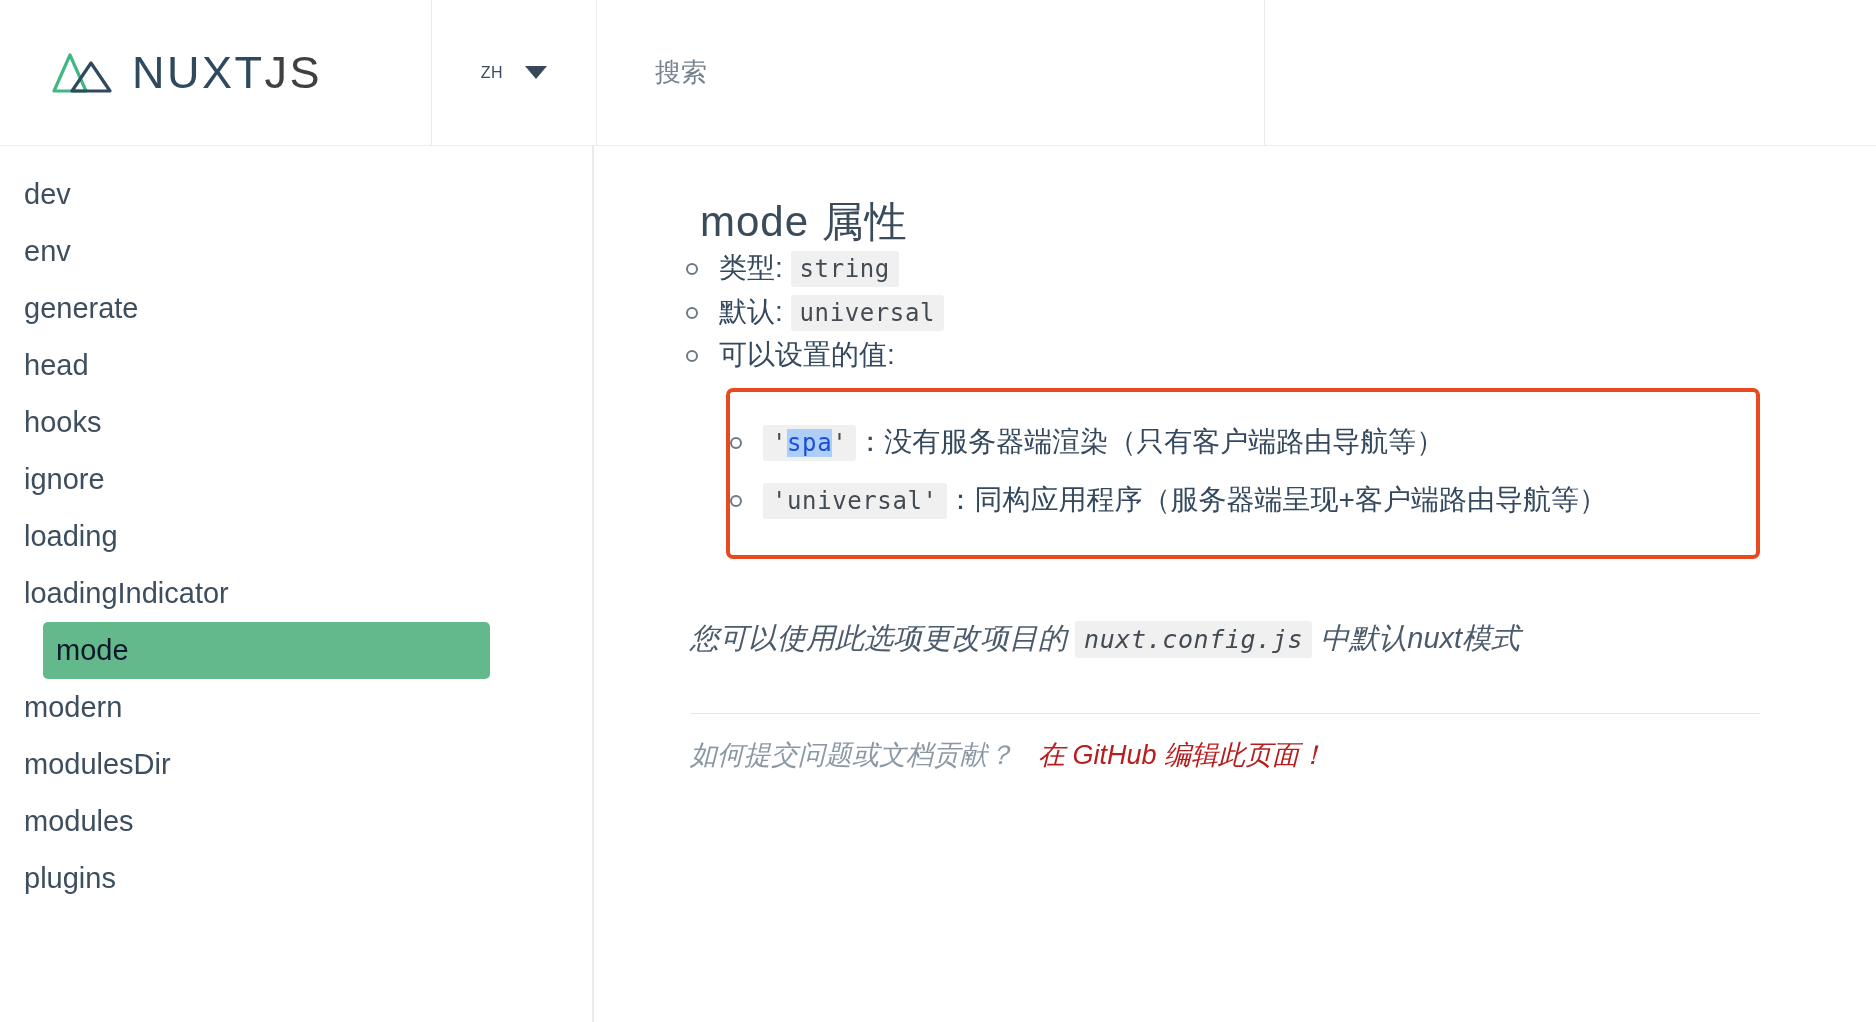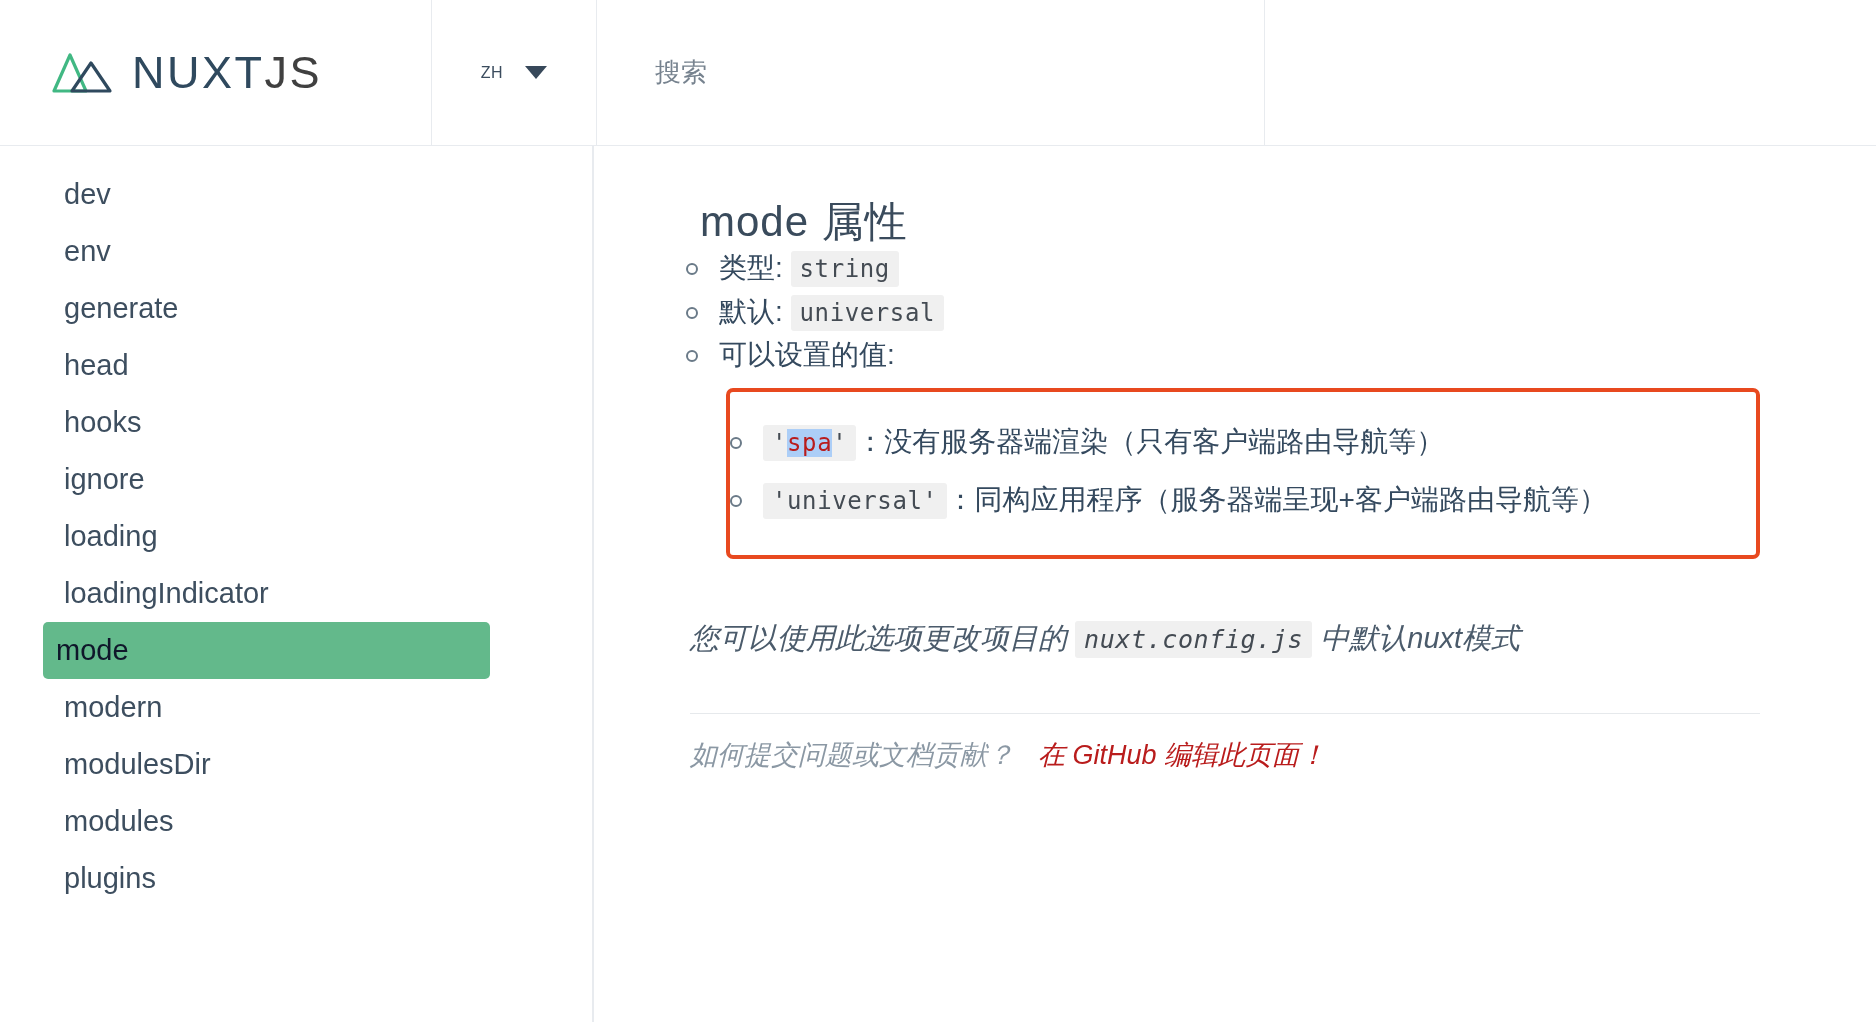--- a/index.html
+++ b/index.html
@@ -67,21 +67,21 @@
   .sidebar {
     position: absolute; top: 146px; left: 0;
     width: 594px; height: 876px;
     background: #fff;
     border-right: 2px solid #e8ebef;
     padding-top: 20px;
     overflow: hidden;
   }
   .nav-item {
     display: block;
-    margin: 0 0 0 64px;
+    margin: 0 0 0 24px;
     height: 57px; line-height: 57px;
     font-size: 29px;
     color: #3d4e5f;
     text-decoration: none;
     cursor: pointer;
     white-space: nowrap;
   }
   .nav-item.active {
     background: #63b98b;
     color: #0f172a;
@@ -125,21 +125,21 @@
 
   code.inline {
     font-family: "DejaVu Sans Mono", "Liberation Mono", monospace;
     background: #f0f0f0;
     color: #444b53;
     font-size: 24px;
     padding: 4px 9px;
     border-radius: 3px;
     letter-spacing: .6px;
   }
-  .sel { background: #accef7; color: #b91c1c; }
+  .sel { background: #accef7; color: #1d4ed8; }
 
   .lvl1 { margin-top: 66px; padding-left: 12px; }
   .lvl2 { margin-top: 24px; padding-left: 55px; }
   .lvl3 { padding-left: 52px; }
 
   .redbox {
     border: 4px solid #e8491f;
     border-radius: 7px;
     margin-top: 12px;
     margin-left: 40px;

